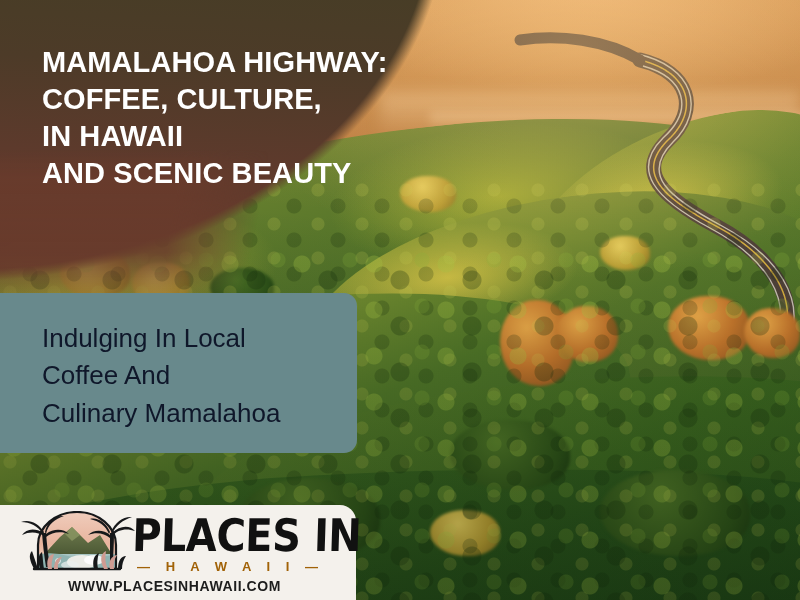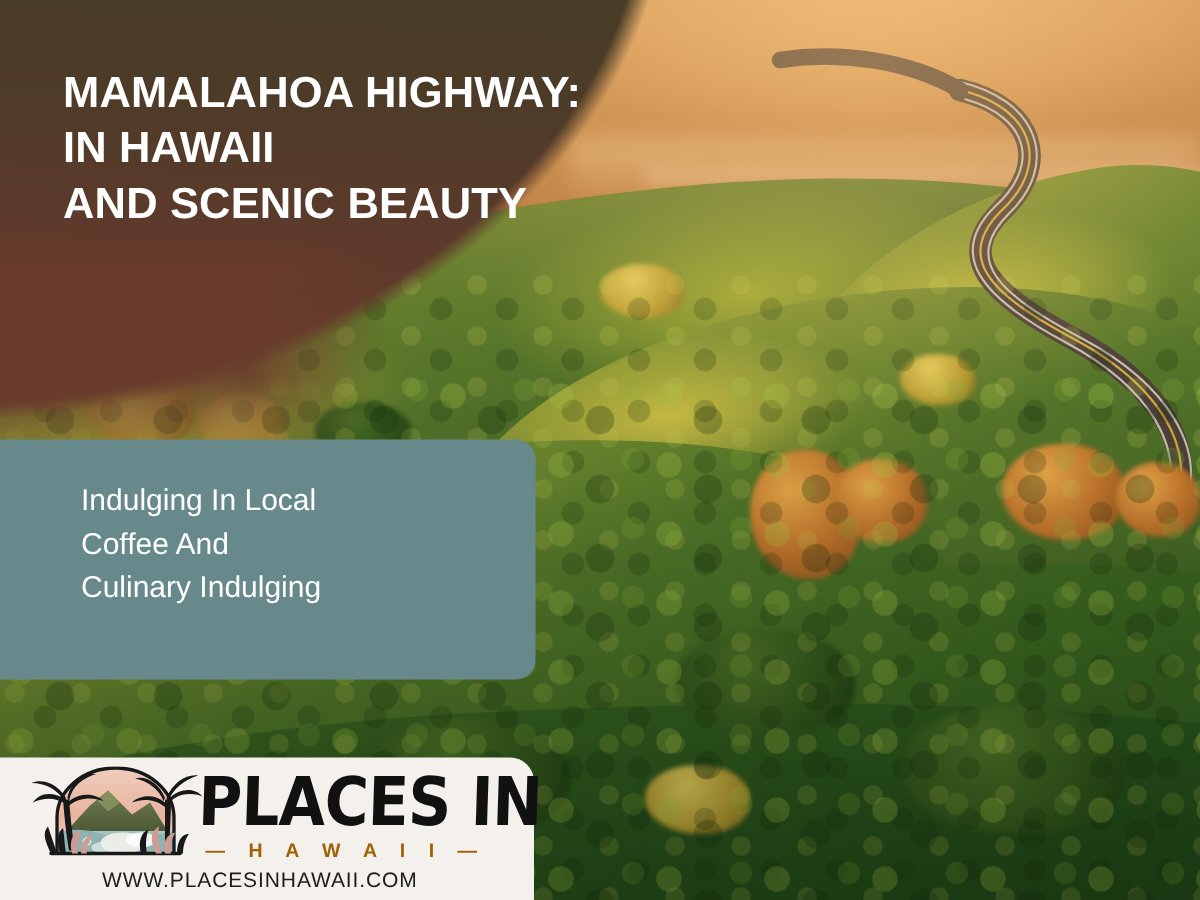--- a/index.html
+++ b/index.html
@@ -154,21 +154,21 @@
   .title-block .ln { display:block; white-space:nowrap; }
 
   
   .subtitle-panel {
     position:absolute; left:0; top:293px; width:357px; height:160px;
     background:#68898c;
     border-radius:0 13px 13px 0;
   }
   .subtitle-text {
     position:absolute; left:42px; top:27px; width:300px;
-    color:#ffffff; font-size:20px; font-weight:400; line-height:1.44;margin-left:12px;
+    color:#0f172a; font-size:26px; font-weight:400; line-height:1.44;
   }
   .subtitle-text .ln { display:block; }
 
   
   .logo-panel {
     position:absolute; left:0; top:505px; width:356px; height:95px;
     background:#f4f1ec;
     border-radius:0 16px 0 0;
   }
 
@@ -184,21 +184,21 @@
     transform-origin:left top;
     white-space:nowrap;
   }
   .logo-sub {
     position:absolute; left:137px; top:54px;
     font-size:13px; font-weight:700; color:#a16207;
     letter-spacing:6px; white-space:nowrap;
   }
   .logo-url {
     position:absolute; left:68px; top:578px;
-    font-size:14px; font-weight:400; color:#1d1d1d;
+    font-size:14px; font-weight:700; color:#1d1d1d;
     letter-spacing:.6px; white-space:nowrap;
     font-stretch:expanded;
   }
 </style>
 </head>
 <body>
 
 <div id="canvas">
 
   <div class="photo">
@@ -244,29 +244,30 @@
     <div class="bumps2"></div>
     <div class="bumps"></div>
     <div class="photo-grade"></div>
   </div>
 
   <div class="overlay-diag"></div>
   <div class="overlay-fade"></div>
 
   <div class="title-block">
     <span class="ln">Mamalahoa Highway:</span>
+    <span class="ln">Coffee, Culture,</span>
     <span class="ln">In Hawaii</span>
     <span class="ln">And Scenic Beauty</span>
   </div>
 
   <div class="subtitle-panel">
     <div class="subtitle-text">
       <span class="ln">Indulging In Local</span>
       <span class="ln">Coffee And</span>
-      <span class="ln">Culinary Indulging</span>
+      <span class="ln">Culinary Mamalahoa</span>
     </div>
   </div>
 
   <div class="logo-panel">
 
     <div class="logo-emblem">
       <svg width="118" height="66" viewBox="0 0 118 66">
         <defs>
           <clipPath id="arcClip">
             <path d="M 20 58 L 20 34 A 39 33 0 0 1 98 34 L 98 58 Z"></path>

